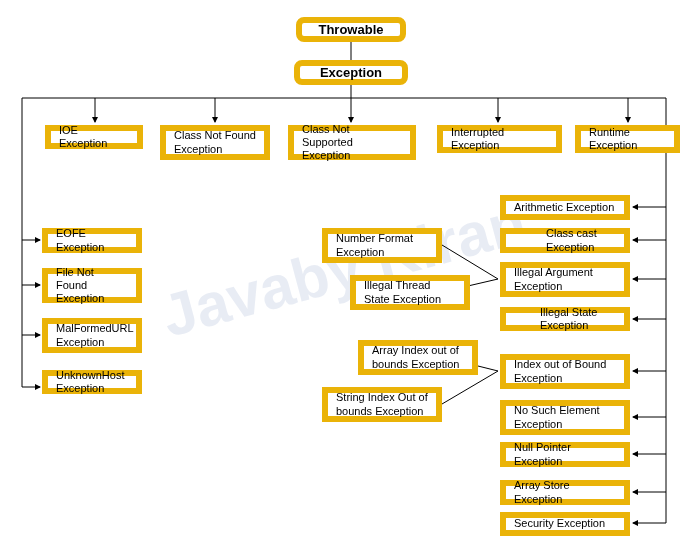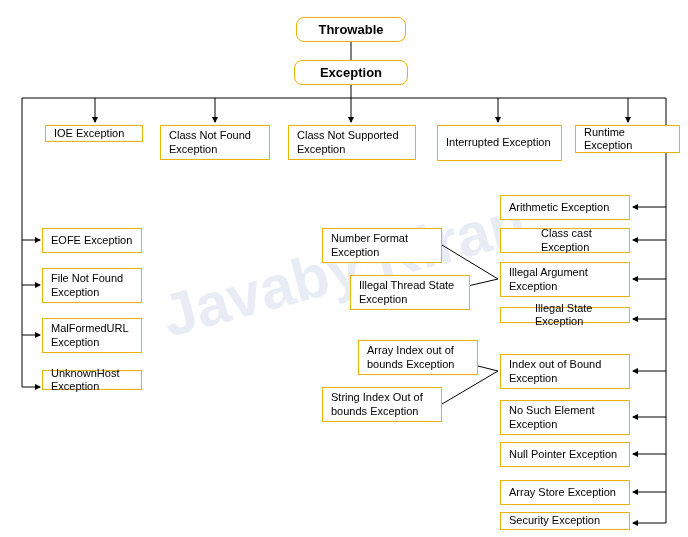--- a/index.html
+++ b/index.html
@@ -18,21 +18,21 @@
     transform: translate(-50%, -50%) rotate(-15deg);
     font-size: 60px;
     font-weight: bold;
     color: rgba(100, 130, 180, 0.15);
     pointer-events: none;
     z-index: 0;
     white-space: nowrap;
   }
   .node {
     position: absolute;
-    border: 1px solid #eab308;
+    border: 6px solid #eab308;
     background: #fff;
     font-size: 11px;
     padding: 6px 8px;
     display: flex;
     align-items: center;
     line-height: 1.2;
     z-index: 2;
   }
   .root {
     font-weight: bold;
@@ -54,21 +54,21 @@
 <body>
 
 <div class="watermark">Javaby Kiran</div>
 
 <div class="node root" style="left:296px; top:17px; width:110px; height:25px;">Throwable</div>
 <div class="node root" style="left:294px; top:60px; width:114px; height:25px;">Exception</div>
 
 <div class="node" style="left:45px; top:125px; width:98px; height:17px;">IOE Exception</div>
 <div class="node" style="left:160px; top:125px; width:110px; height:35px;">Class Not Found Exception</div>
 <div class="node" style="left:288px; top:125px; width:128px; height:35px;">Class Not Supported Exception</div>
-<div class="node" style="left:437px; top:125px; width:125px; height:36px;">Interrupted Exception</div>
+<div class="node" style="left:437px; top:125px; width:125px; height:28px;">Interrupted Exception</div>
 <div class="node" style="left:575px; top:125px; width:105px; height:28px;">Runtime Exception</div>
 
 <div class="node" style="left:42px; top:228px; width:100px; height:25px;">EOFE Exception</div>
 <div class="node" style="left:42px; top:268px; width:100px; height:35px;">File Not Found Exception</div>
 <div class="node" style="left:42px; top:318px; width:100px; height:35px;">MalFormedURL Exception</div>
 <div class="node" style="left:42px; top:370px; width:100px; height:20px;">UnknownHost Exception</div>
 
 <div class="node" style="left:500px; top:195px; width:130px; height:25px;">Arithmetic Exception</div>
 <div class="node" style="left:500px; top:228px; width:130px; height:25px;padding-left:40px;">Class cast Exception</div>
 <div class="node" style="left:500px; top:262px; width:130px; height:35px;">Illegal Argument Exception</div>

